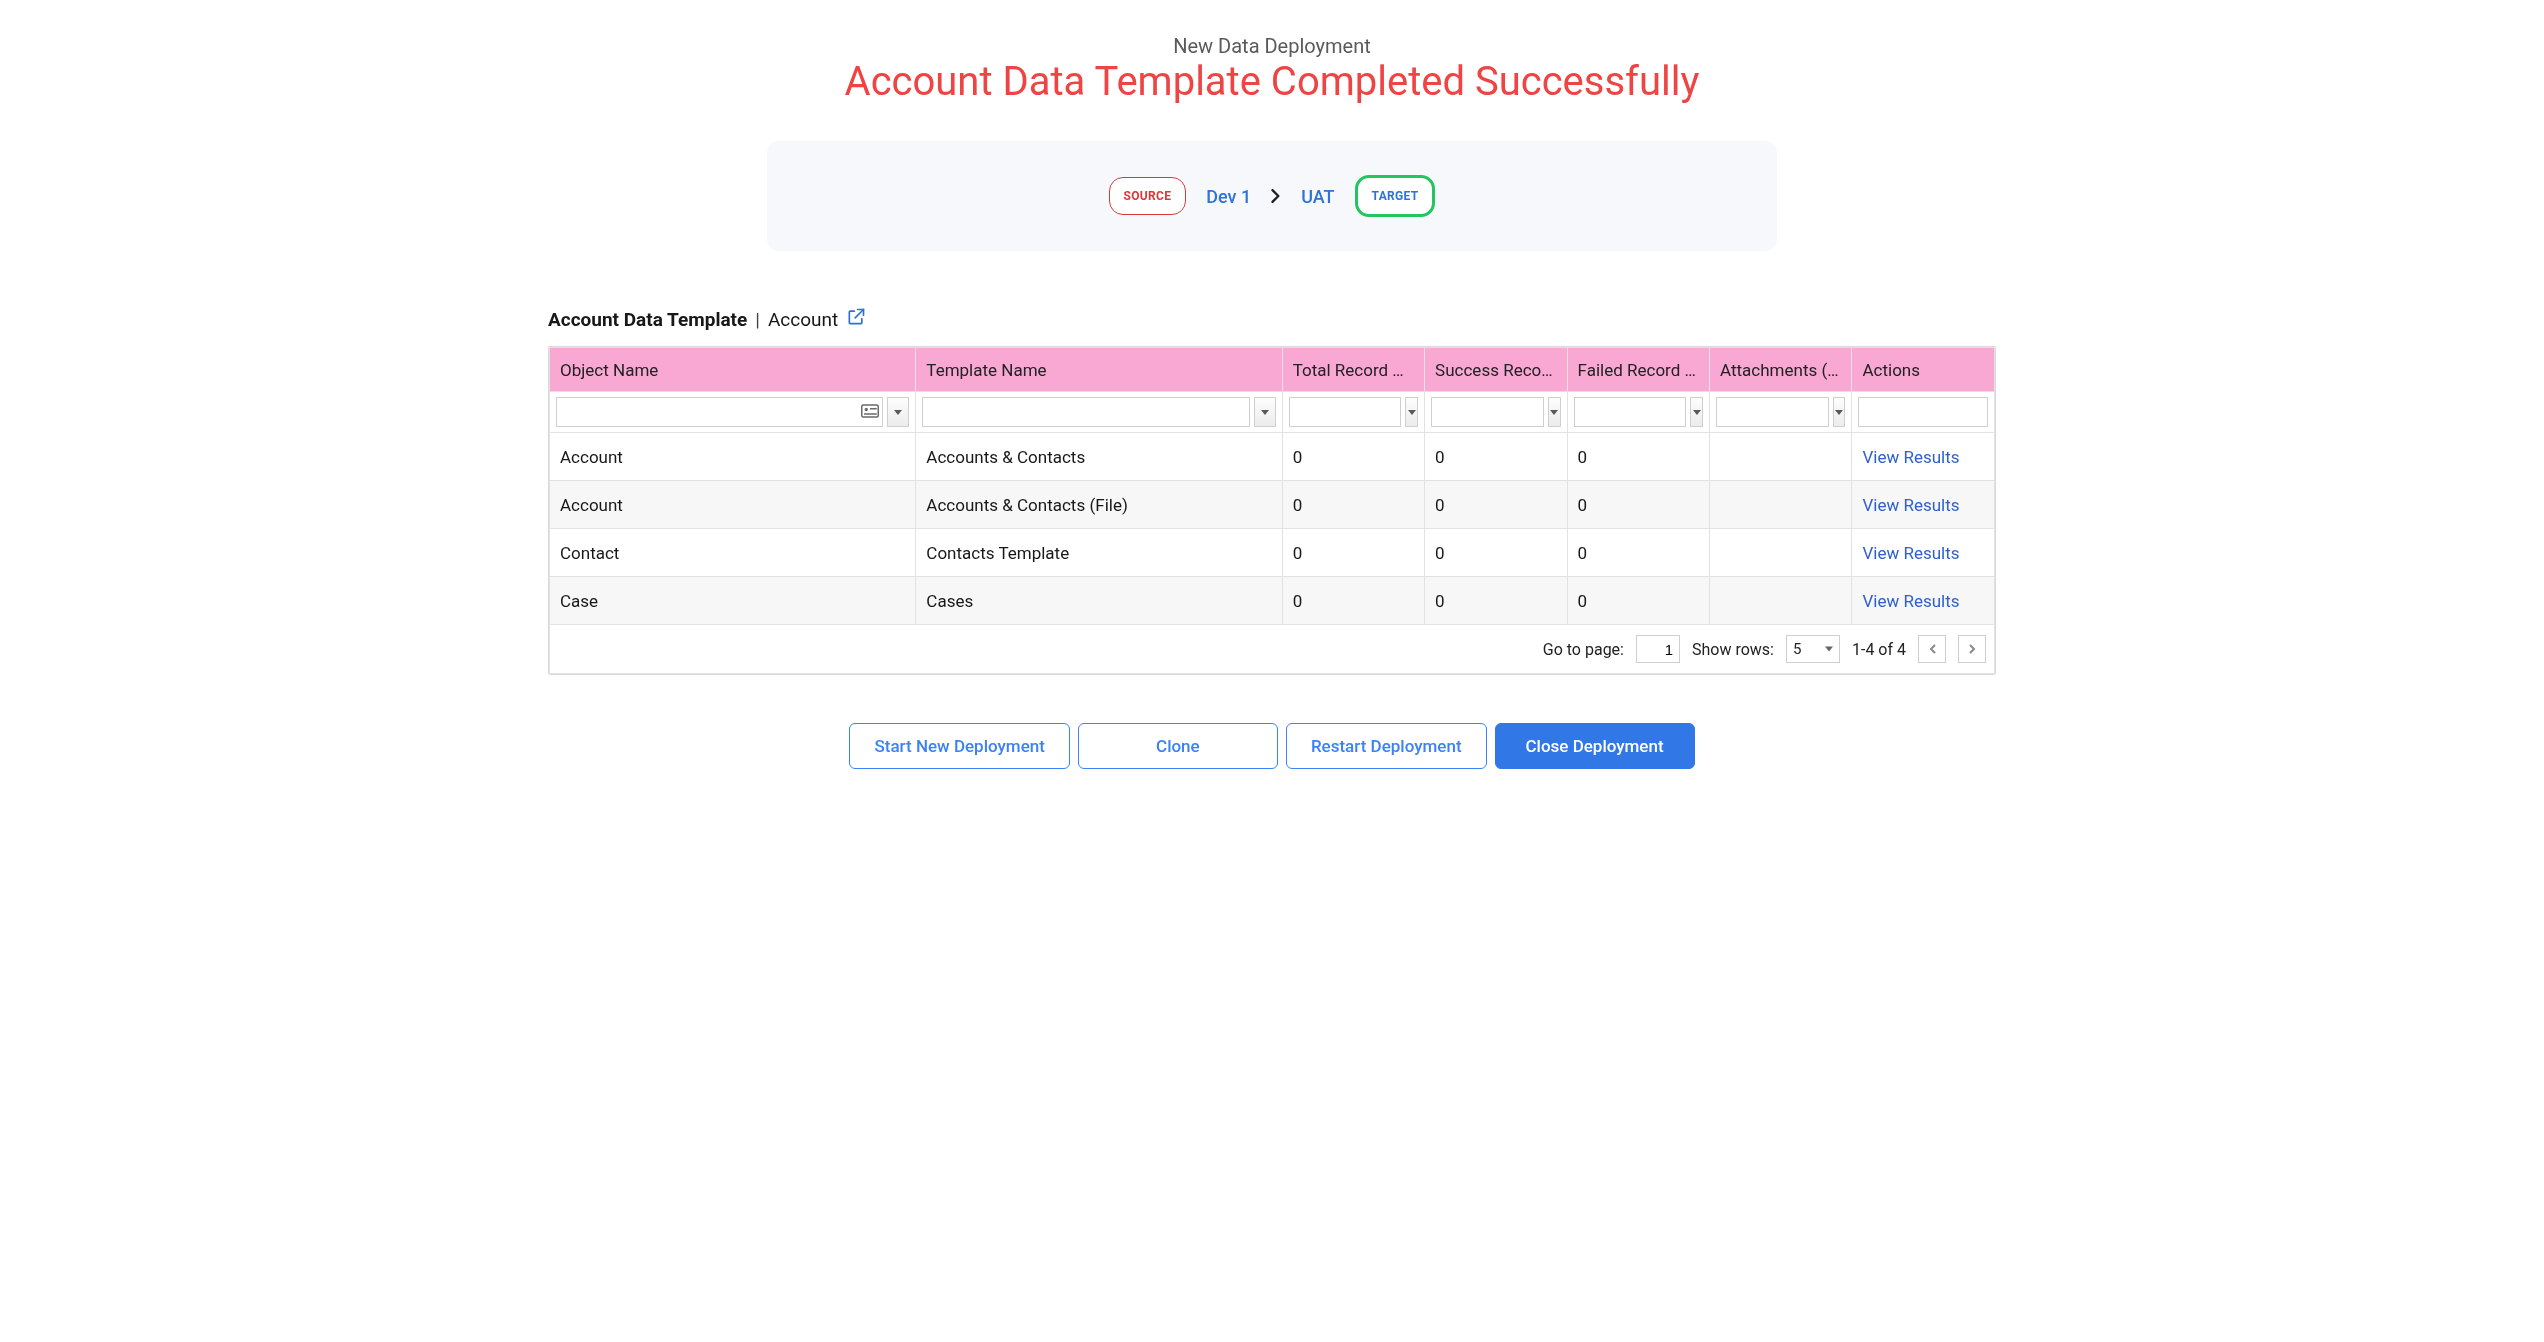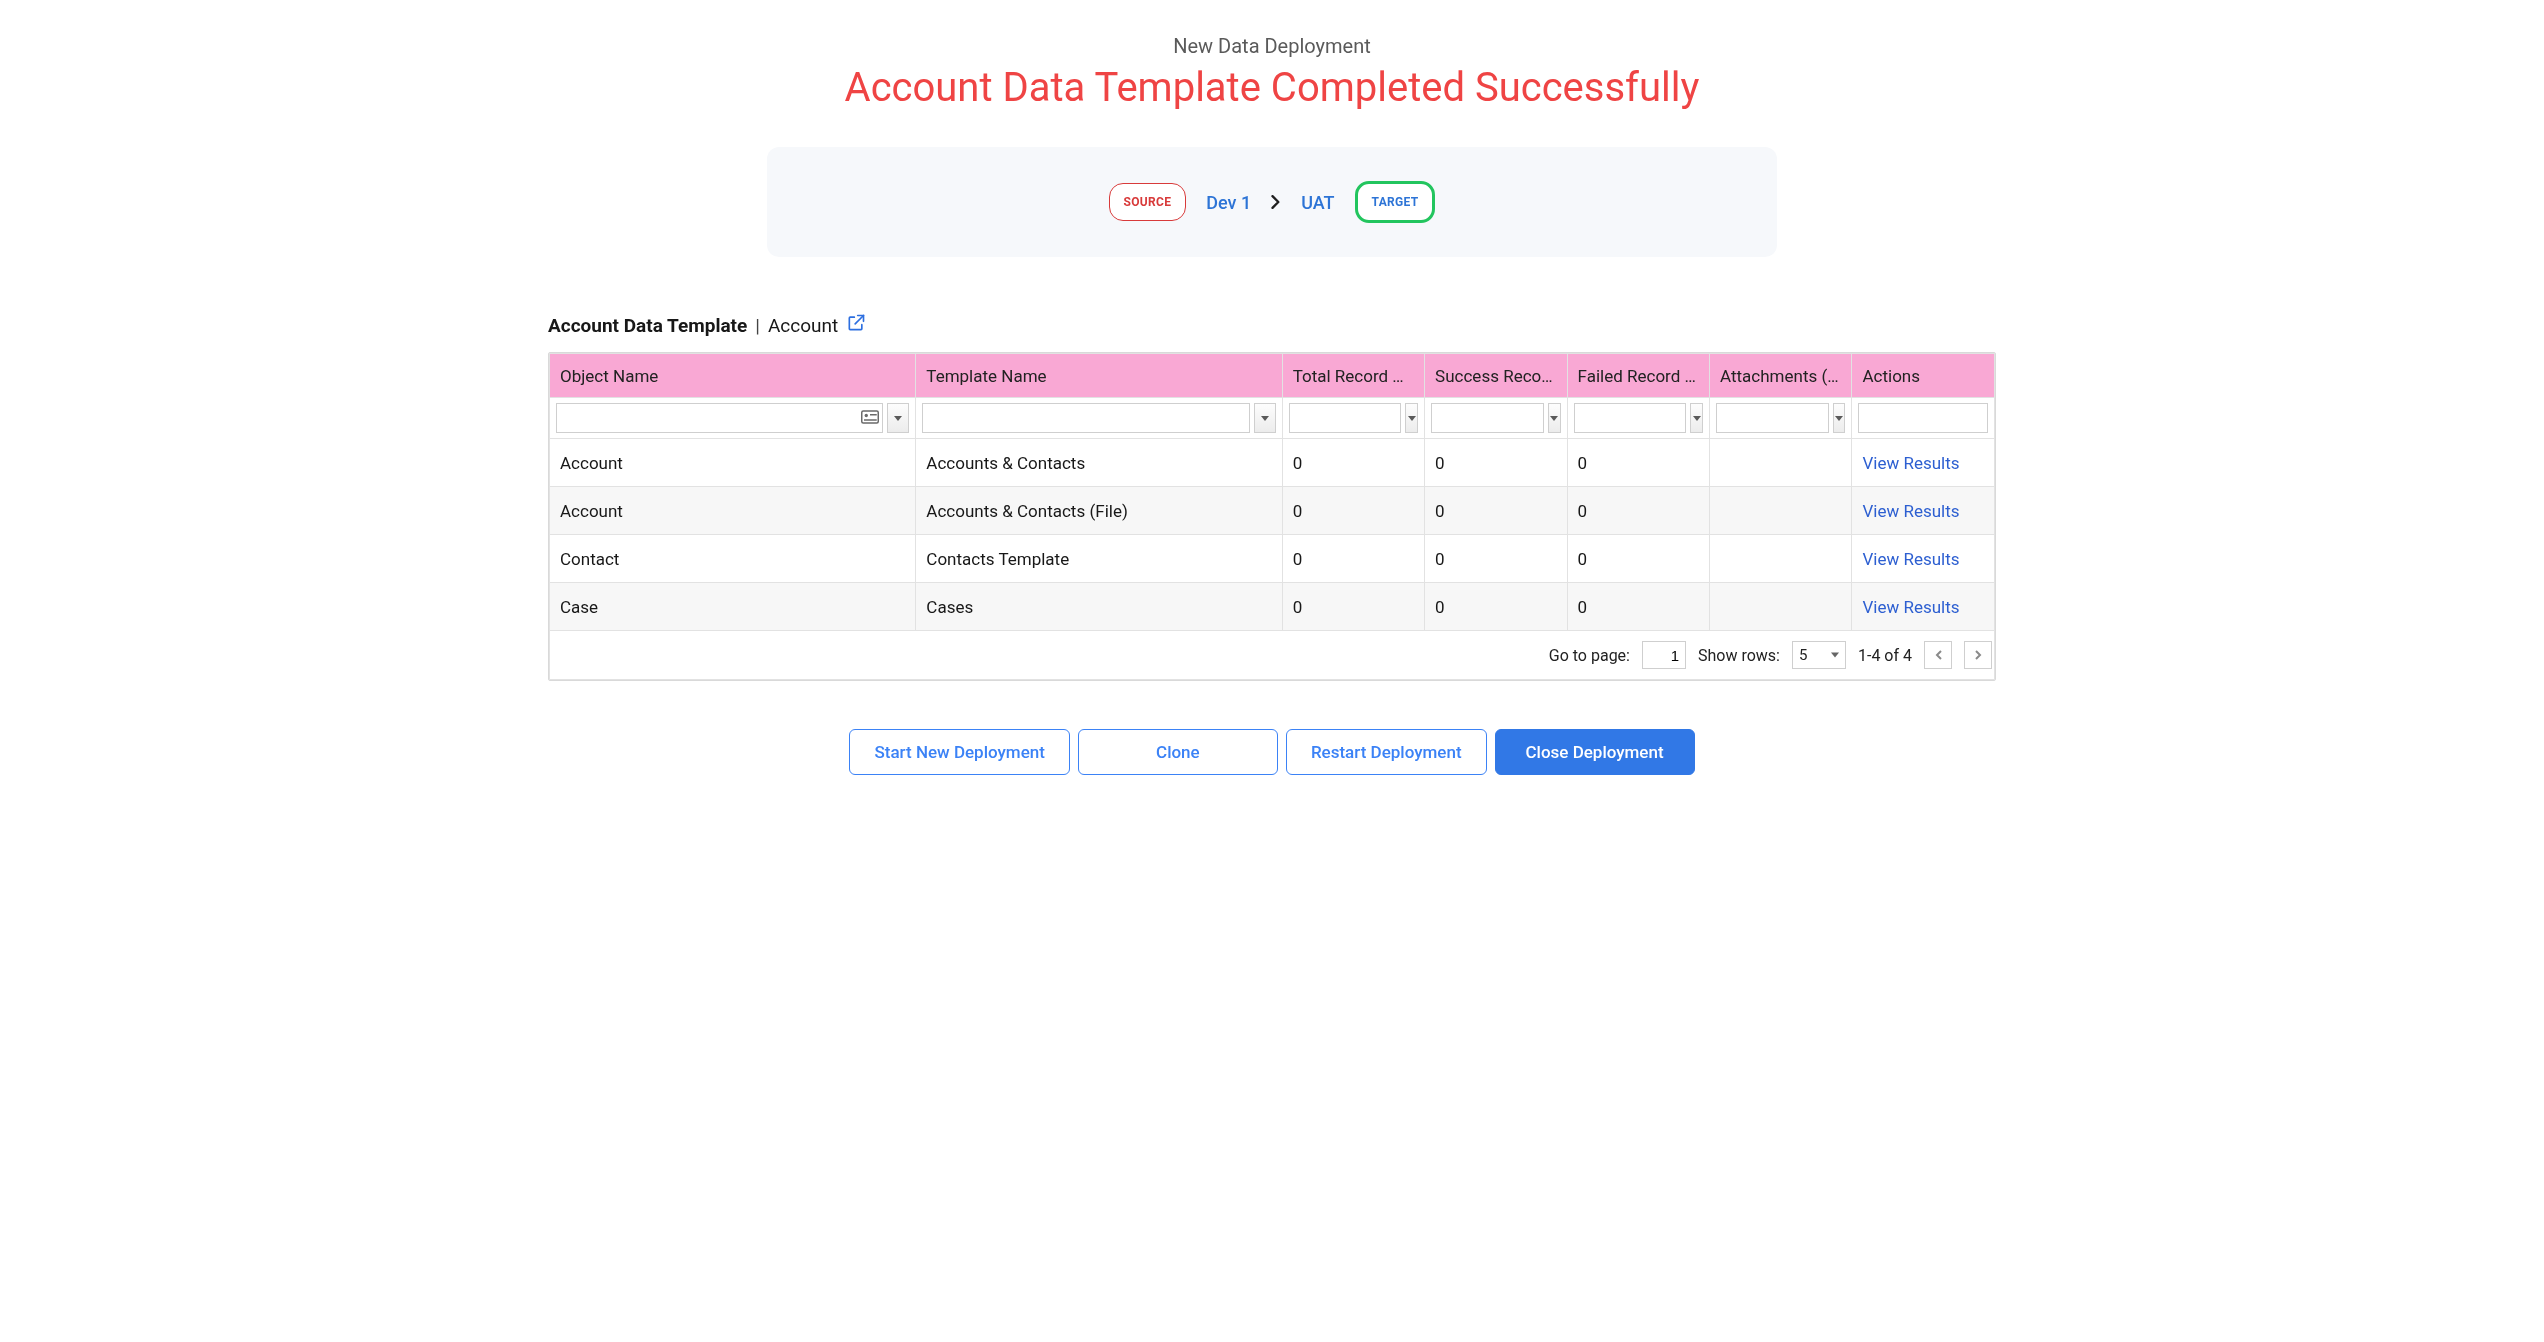--- a/index.html
+++ b/index.html
@@ -15,21 +15,20 @@
     width: 100%;
     max-width: 1480px;
     margin: 0 auto;
     padding: 24px 16px 40px 16px;
   }
   .header-sub {
     text-align: center;
     color: #5a5a5a;
     font-size: 20px;
     margin-top: 10px;
-    margin-bottom: 6px;
     font-weight: 400;
   }
   .header-title {
     text-align: center;
     color: #ef4444;
     font-size: 40px;
     font-weight: 400;
     margin: 0 0 36px 0;
   }
   .env-card {
@@ -160,21 +159,21 @@
   .link {
     color: #2d5fd1;
     cursor: pointer;
   }
 
   .pager {
     display: flex;
     align-items: center;
     justify-content: flex-end;
     gap: 12px;
-    padding: 10px 2px;
+    padding: 10px 8px;
     border: 1px solid #e2e2e2;
     border-top: none;
     font-size: 16px;
     color: #222;
   }
   .pager input[type="text"] {
     width: 44px;
     height: 28px;
     border: 1px solid #cfcfcf;
     text-align: right;

